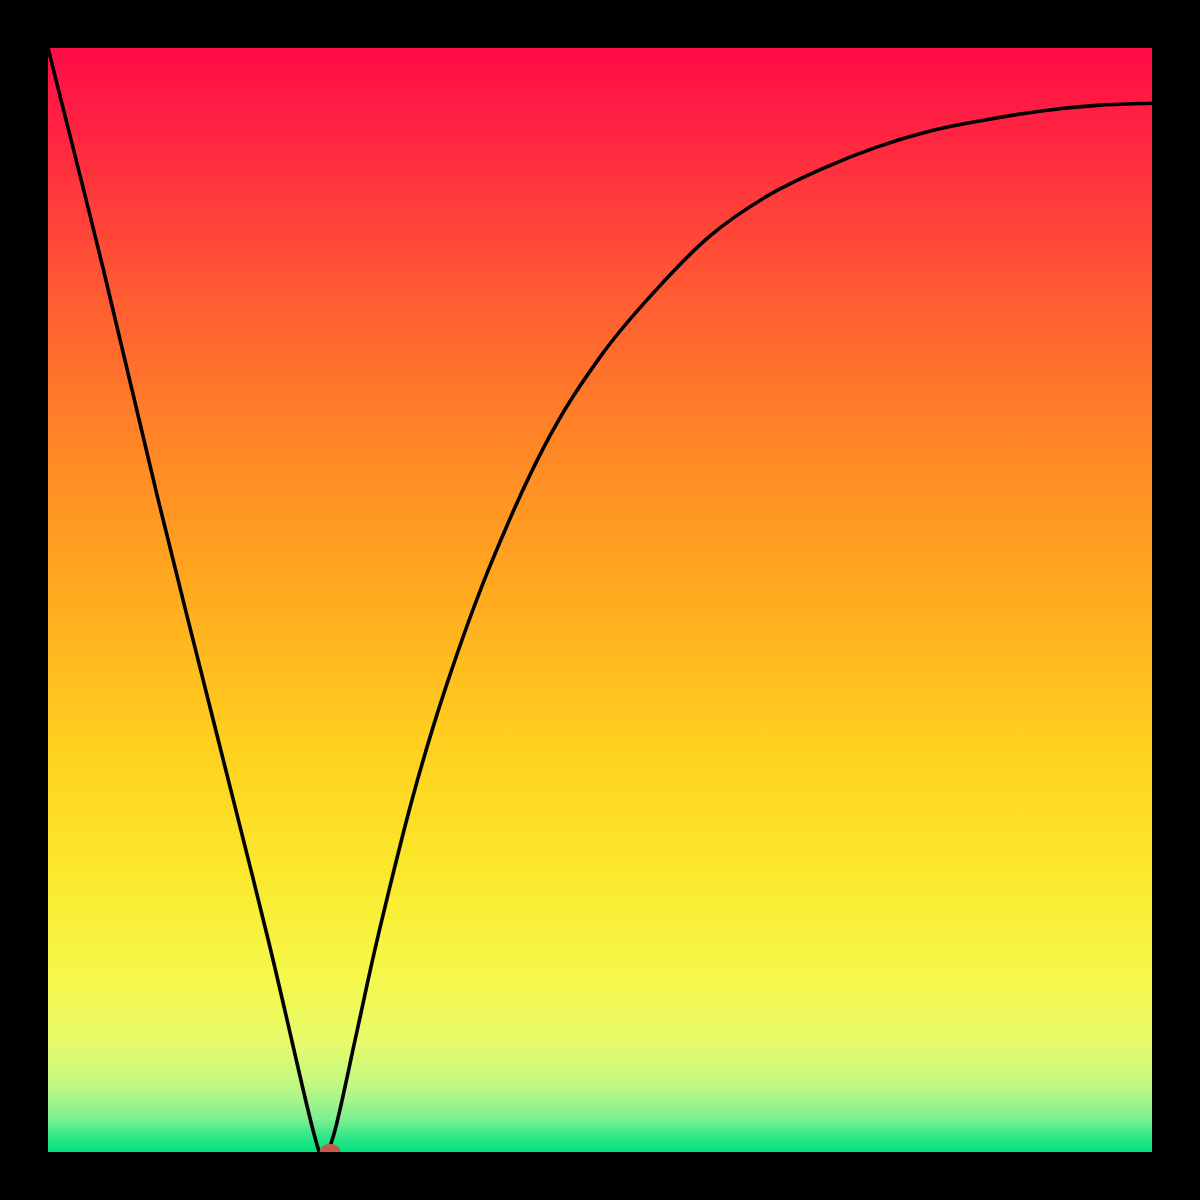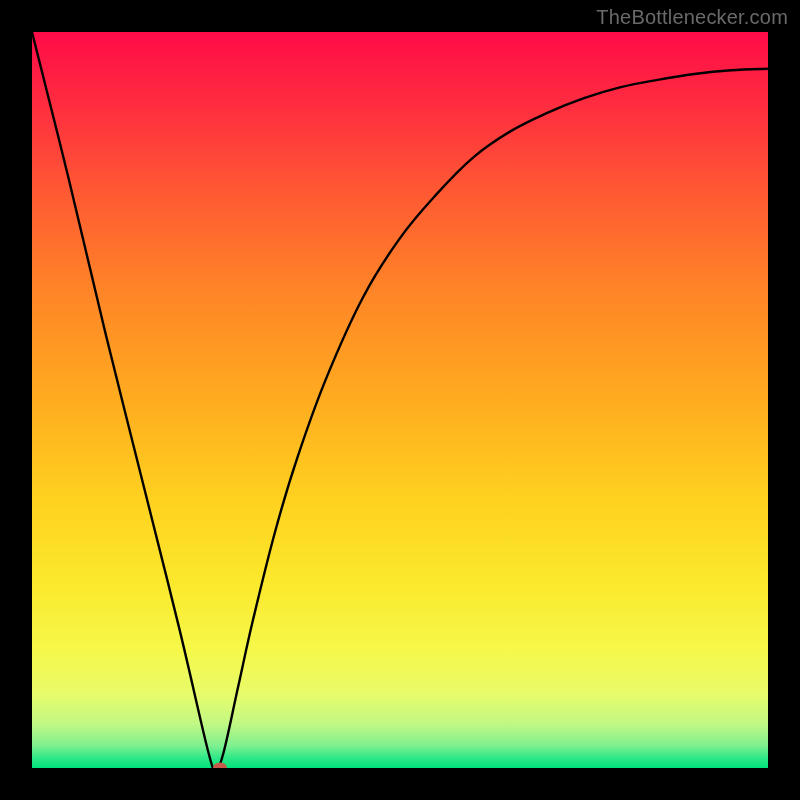--- a/index.html
+++ b/index.html
@@ -51,21 +51,20 @@
     font-size: 20px;
     font-weight: 500;
     letter-spacing: 0.2px;
   }
 </style>
 </head>
 <body>
 
 <div class="frame">
 
-  <div class="watermark">TheBottlenecker.com</div>
 
   <div class="plot-area">
 
     <svg class="gradient-bg" viewBox="0 0 736 736" preserveAspectRatio="none">
       <defs>
         <linearGradient id="bg-grad" x1="0" y1="0" x2="0" y2="1">
             <stop offset="0%" stop-color="#ff0b48"></stop>
             <stop offset="10%" stop-color="#ff2d3f"></stop>
             <stop offset="22%" stop-color="#ff5a33"></stop>
             <stop offset="35%" stop-color="#ff8427"></stop>

